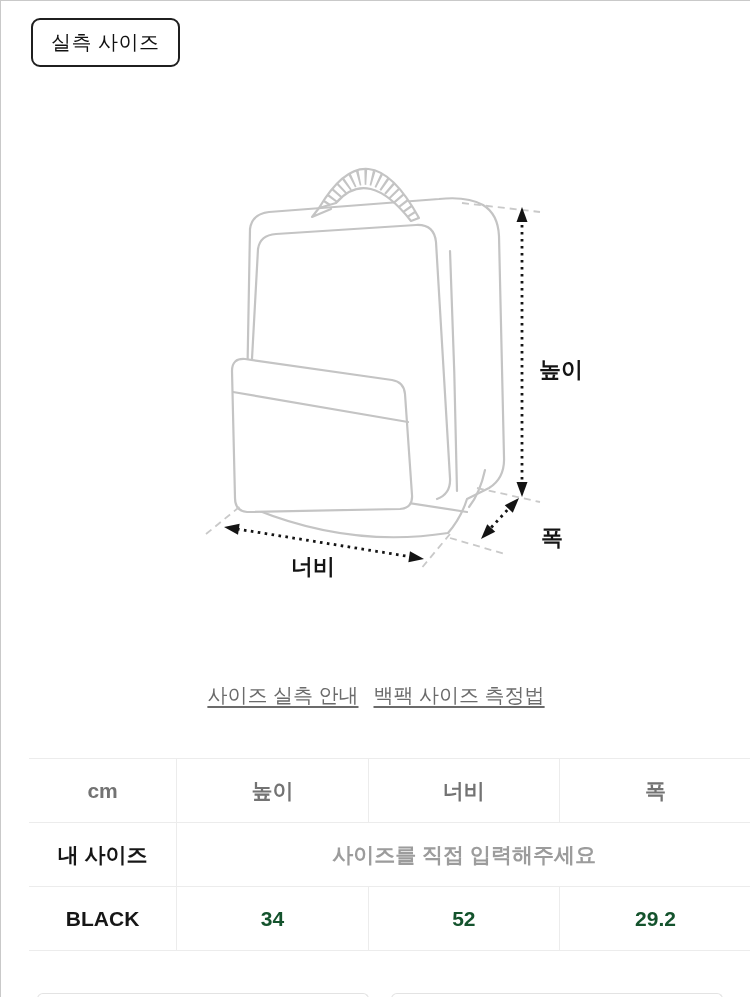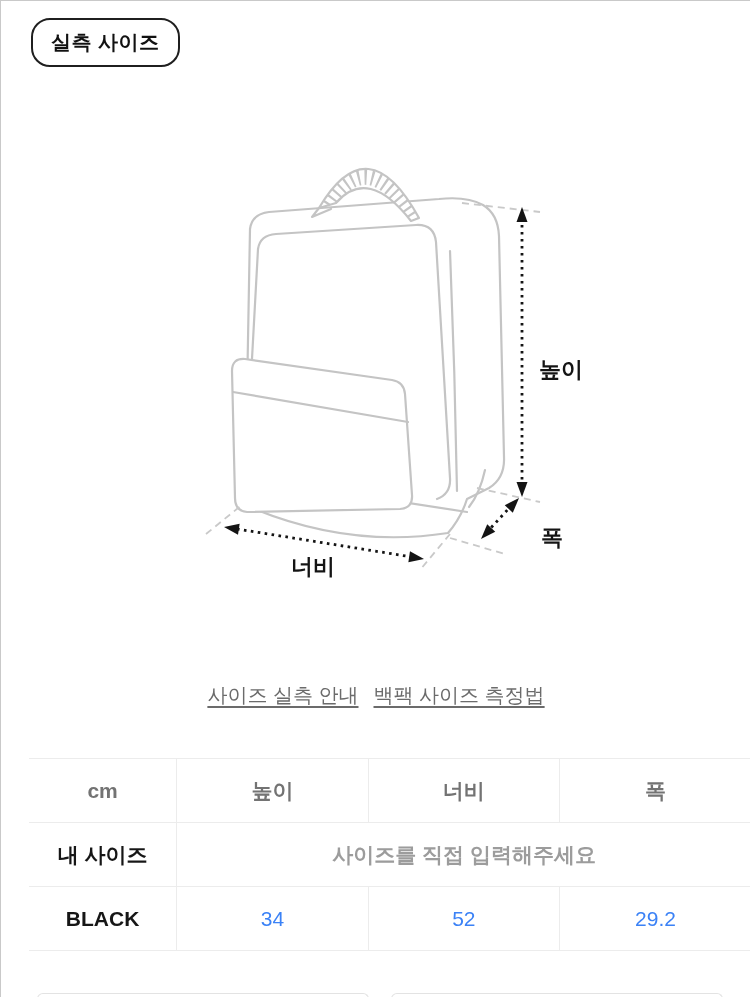--- a/index.html
+++ b/index.html
@@ -4,22 +4,22 @@
 <style>
   * { margin:0; padding:0; box-sizing:border-box; }
   html,body { background:#fff; }
   body { font-family:"Liberation Sans", sans-serif; color:#1a1a1a; }
   .page {
     position:relative; width:750px; height:997px; background:#fff;
     border-top:1px solid #c9c9c9; border-left:1px solid #c9c9c9; overflow:hidden;
   }
   .size-badge {
     position:absolute; left:30px; top:17px;
-    border:2px solid #1f1f1f; border-radius:19px;
-    padding:9px 18px; font-size:20px; font-weight:700; color:#111;
+    border:2px solid #1f1f1f; border-radius:9px;
+    padding:9px 18px; font-size:20px; font-weight:400; color:#111;
     background:#fff; letter-spacing:0.5px;
   }
   .diagram { position:absolute; left:170px; top:140px; width:430px; height:470px; }
   .diagram svg { display:block; width:100%; height:100%; overflow:visible; }
   .dim-label { font-size:22px; font-weight:700; fill:#141414; }
   .links-row {
     position:absolute; left:0; top:681px; width:750px;
     display:flex; justify-content:center; gap:15px;
   }
   .guide-link {
@@ -33,21 +33,21 @@
     border-top:1px solid #ececec;
   }
   .size-table td, .size-table th {
     border-bottom:1px solid #ececec;
     text-align:center; vertical-align:middle;
     font-size:21px; height:64px; background:#fff;
   }
   .size-table .vline { border-left:1px solid #ececec; }
   .size-table th { font-weight:600; color:#737373; }
   .size-table td.row-label { font-weight:600; color:#161616;text-align:center; }
-  .size-table td.value { color:#3b82f6; font-weight:400; }
+  .size-table td.value { color:#14532d; font-weight:700; }
   .size-table td.placeholder { color:#9c9c9c; font-weight:700; cursor:pointer; }
   .partial-button {
     position:absolute; top:992px; height:6px; background:#fff;
     border:1.5px solid #e3e3e3; border-bottom:none;
     border-radius:12px 12px 0 0;
   }
   .partial-button.left { left:36px; width:332px; }
   .partial-button.right { left:390px; width:332px; }
 </style>
 </head>

